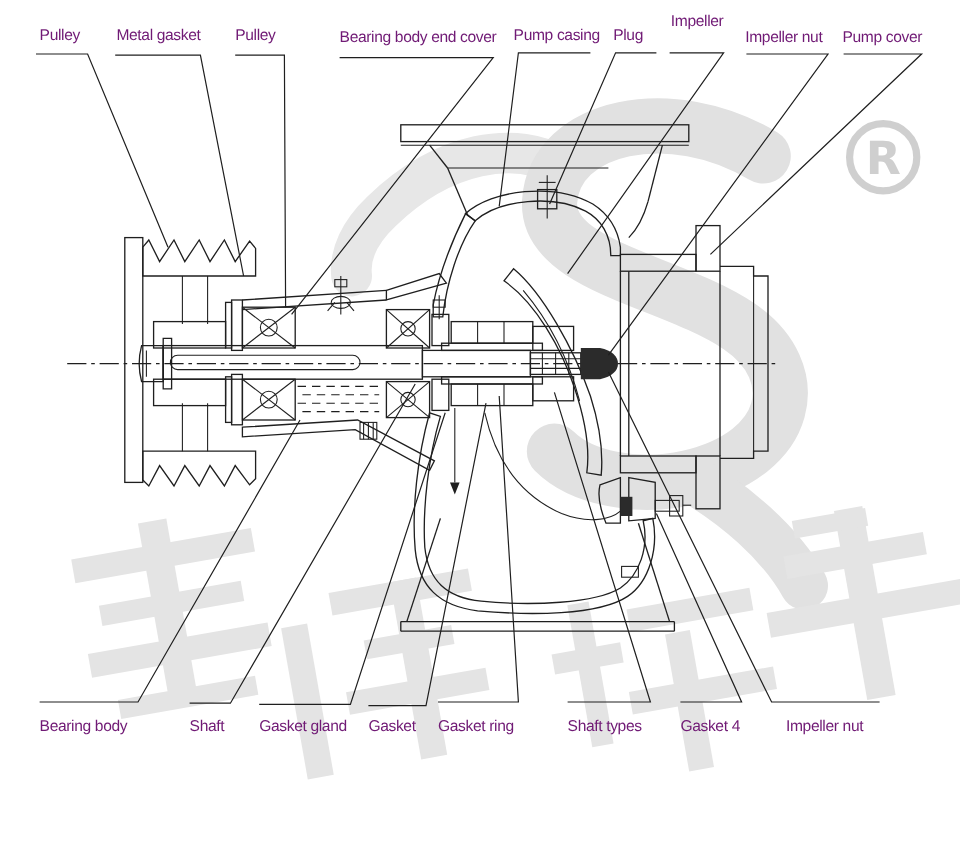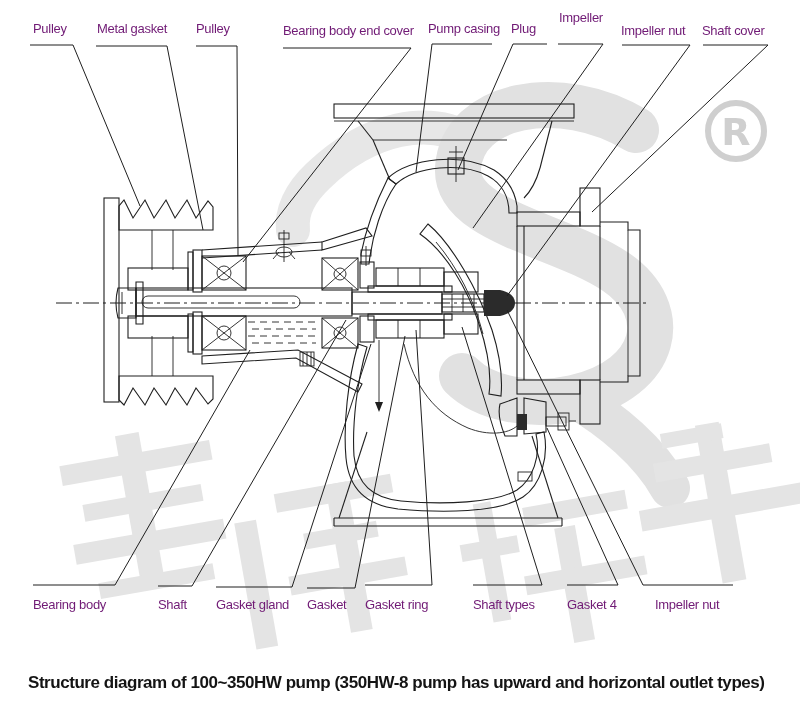--- a/index.html
+++ b/index.html
@@ -265,26 +265,25 @@
 </svg>
 
 <div class="lbl" style="left:33px;top:21px">Pulley</div>
 <div class="lbl" style="left:97px;top:21px">Metal gasket</div>
 <div class="lbl" style="left:196px;top:21px">Pulley</div>
 <div class="lbl" style="left:283px;top:23px">Bearing body end cover</div>
 <div class="lbl" style="left:428px;top:21px">Pump casing</div>
 <div class="lbl" style="left:511px;top:21px">Plug</div>
 <div class="lbl" style="left:559px;top:10px">Impeller</div>
 <div class="lbl" style="left:621px;top:23px">Impeller nut</div>
-<div class="lbl" style="left:702px;top:23px">Shaft cover</div>
+<div class="lbl" style="left:702px;top:23px">Pump cover</div>
 
 <div class="lbl" style="left:33px;top:597px">Bearing body</div>
 <div class="lbl" style="left:158px;top:597px">Shaft</div>
 <div class="lbl" style="left:216px;top:597px">Gasket gland</div>
 <div class="lbl" style="left:307px;top:597px">Gasket</div>
 <div class="lbl" style="left:365px;top:597px">Gasket ring</div>
 <div class="lbl" style="left:473px;top:597px">Shaft types</div>
 <div class="lbl" style="left:567px;top:597px">Gasket 4</div>
 <div class="lbl" style="left:655px;top:597px">Impeller nut</div>
 
-<div class="caption">Structure diagram of 100~350HW pump (350HW-8 pump has upward and horizontal outlet types)</div>
 
 </div>
 
 </body></html>

